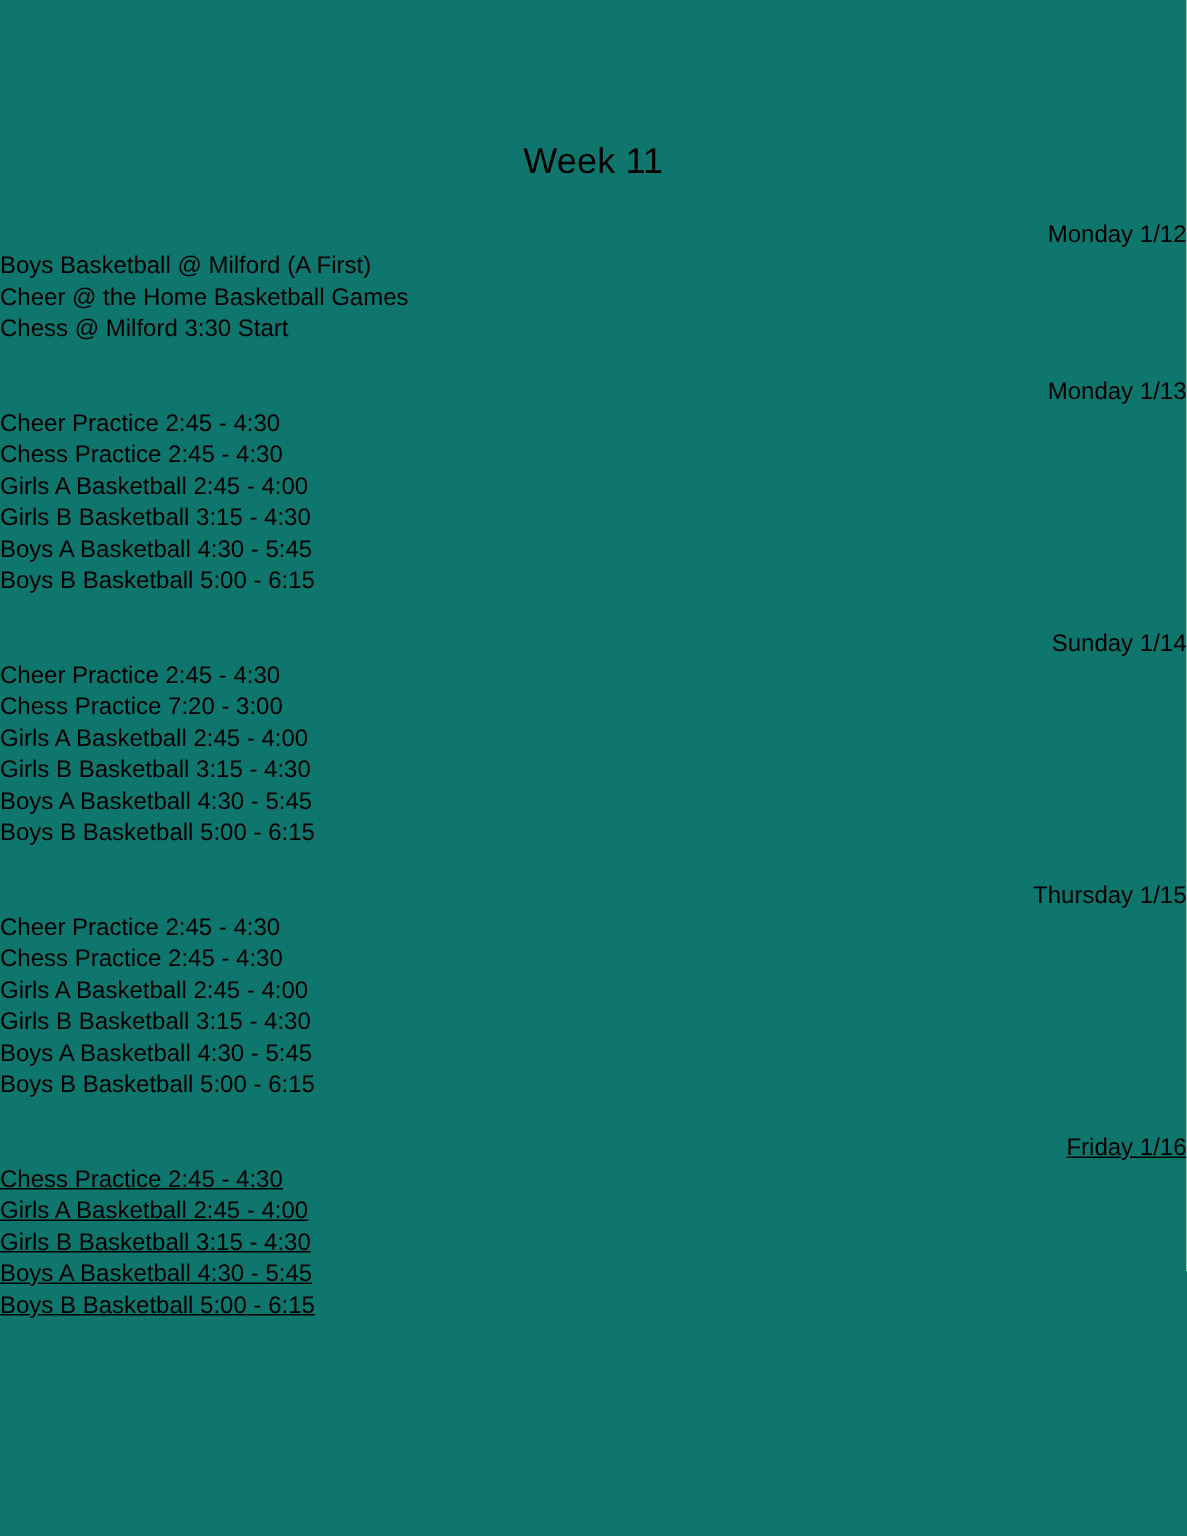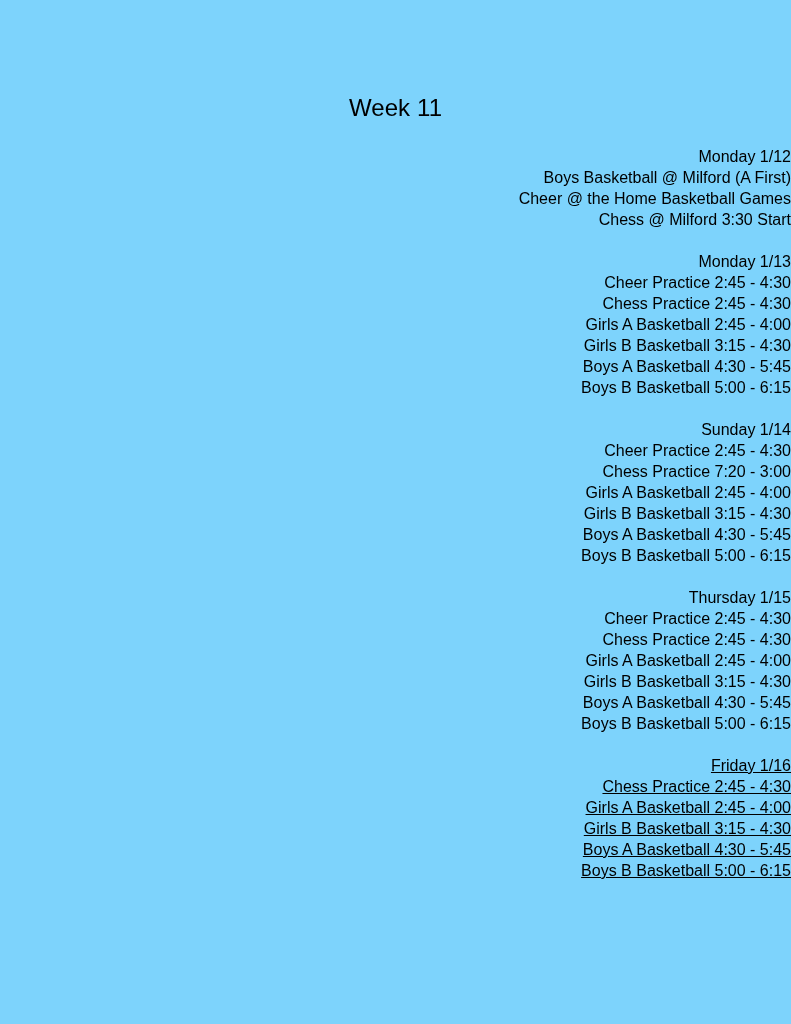--- a/index.html
+++ b/index.html
@@ -13,21 +13,21 @@
     height: 1024px;
     font-family: "Liberation Sans", sans-serif;
     color: #000000;
     -webkit-font-smoothing: antialiased;
   }
 
   .page {
     width: 791px;
     height: 1024px;
     box-sizing: border-box;
-    background: #7dd3fc;
+    background: #0f766e;
     position: relative;
     overflow: hidden;
   }
 
   .doc-title {
     text-align: center;
     font-size: 24px;
     font-weight: 400;
     line-height: 1.0;
     margin: 0;
@@ -60,21 +60,21 @@
   .event-list {
     list-style: none;
     margin: 0;
     padding: 0;
   }
 
   .event-item {
     font-size: 16px;
     font-weight: 400;
     line-height: 21px;
-    text-align: right;
+    text-align: left;
     white-space: nowrap;
   }
 </style>
 </head>
 <body>
 
 <div class="page">
 
   <h1 class="doc-title">Week 11</h1>
 

